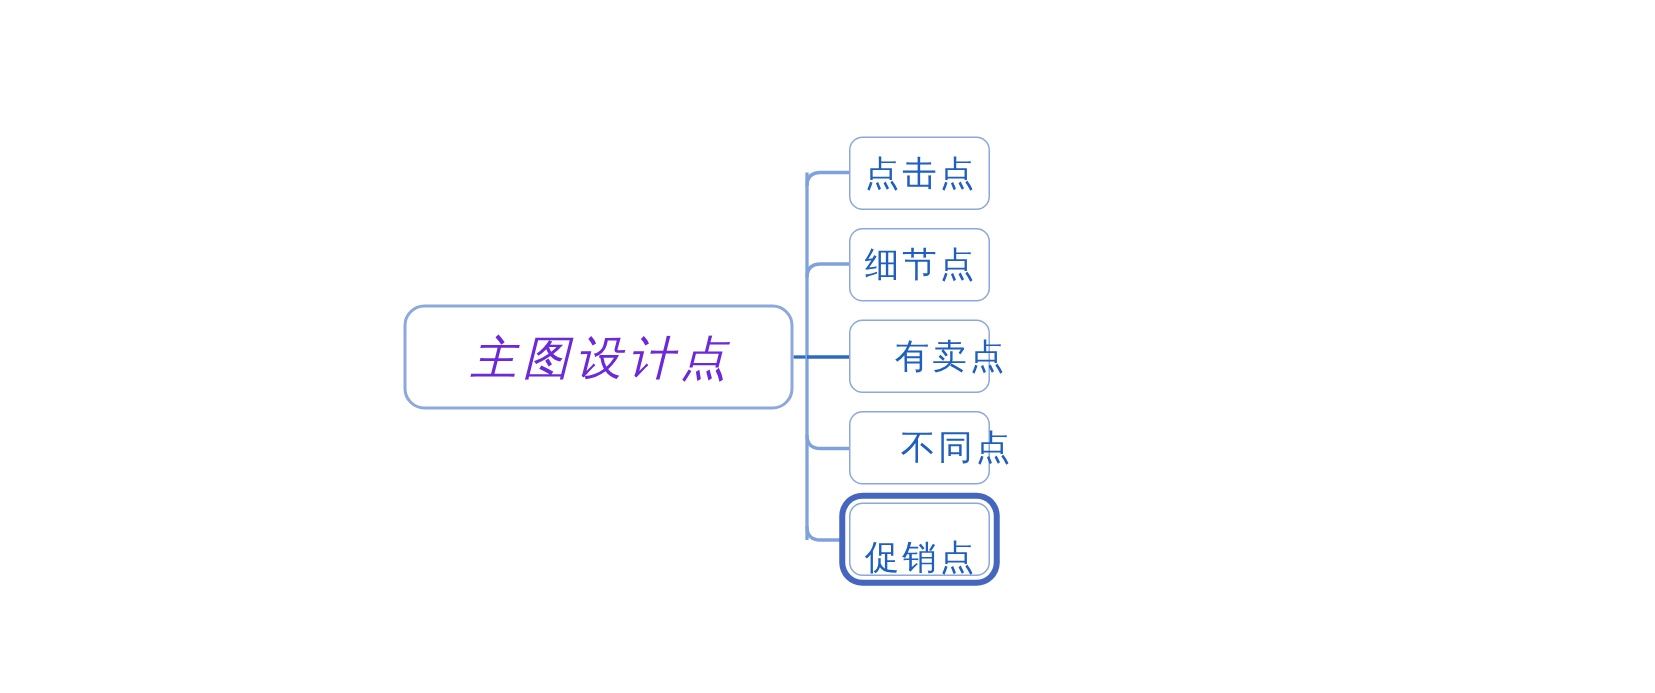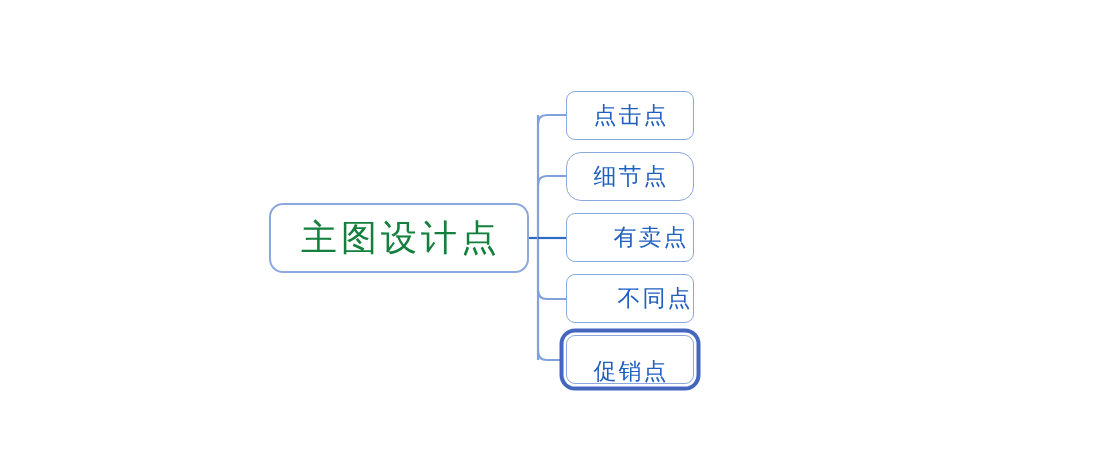--- a/index.html
+++ b/index.html
@@ -46,44 +46,45 @@
 
   .node-root {
     left: 269px;
     top: 203px;
     width: 260px;
     height: 70px;
     border: 2px solid #8CA8DC;
     border-radius: 14px;
   }
   .node-root .node-label {
-    font-size: 36px;
-    color: #15803d;
+    font-size: 31px;
+    color: #6d28d9;
     letter-spacing: 4px;
     line-height: 1;
     padding-left: 4px;
+    font-style: italic;
   }
 
   .node-child {
     left: 566px;
-    width: 128px;
+    width: 94px;
     height: 49px;
     border: 1.6px solid #8CA8DC;
     border-radius: 9px;
   }
   .node-child .node-label {
     font-size: 23px;
     color: #1F5FC0;
     letter-spacing: 2px;
     line-height: 1;
     padding-left: 2px;
   }
 
   .child-0 { top: 91px; }
-  .child-1 { top: 152px; border-radius: 15px; }
+  .child-1 { top: 152px; }
   .child-2 { top: 213px; padding-left: 40px; }
   .child-3 { top: 274px; padding-left: 48px; }
   .child-4 { top: 335px; align-items: flex-end; }
 
   
   .node-selected {
     border: 1.6px solid #8CA8DC;
     box-shadow:
       0 0 0 2.5px #ffffff,
       0 0 0 6.5px #4466BE;

